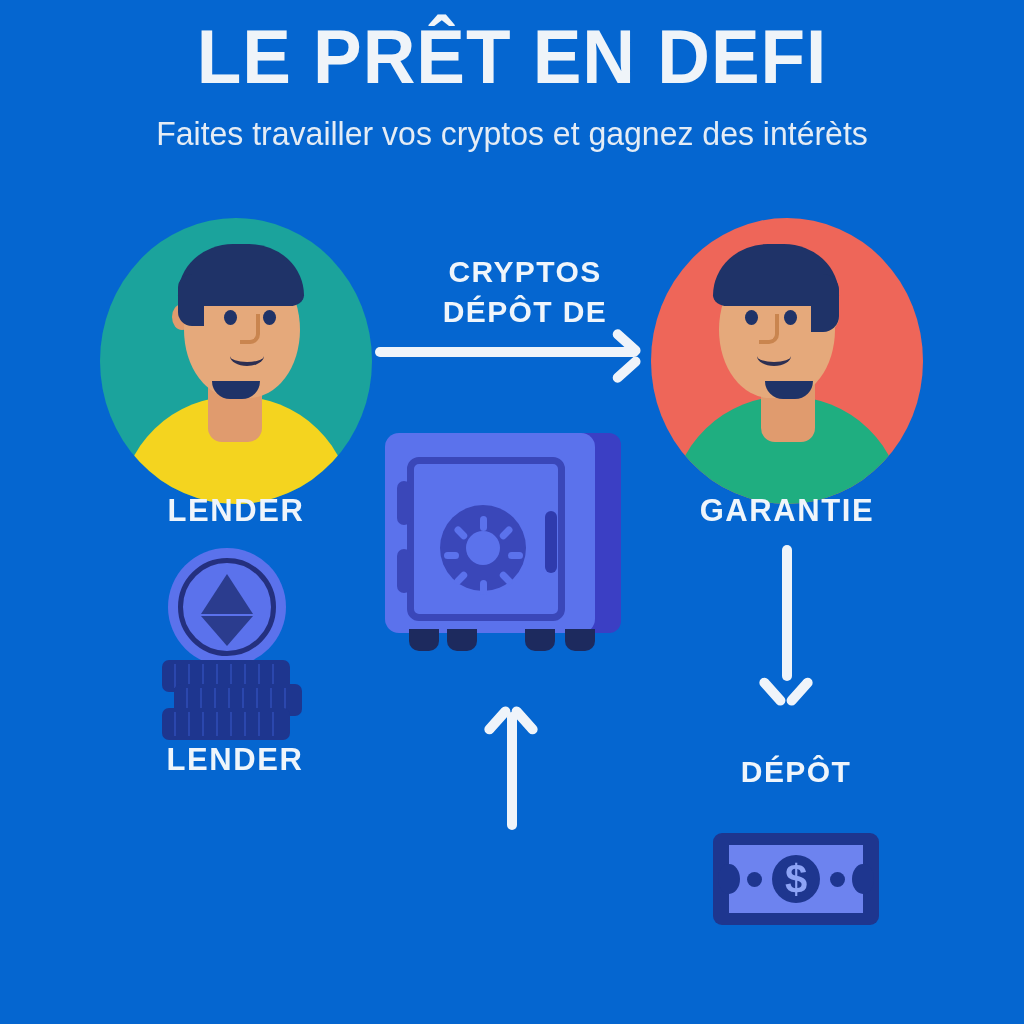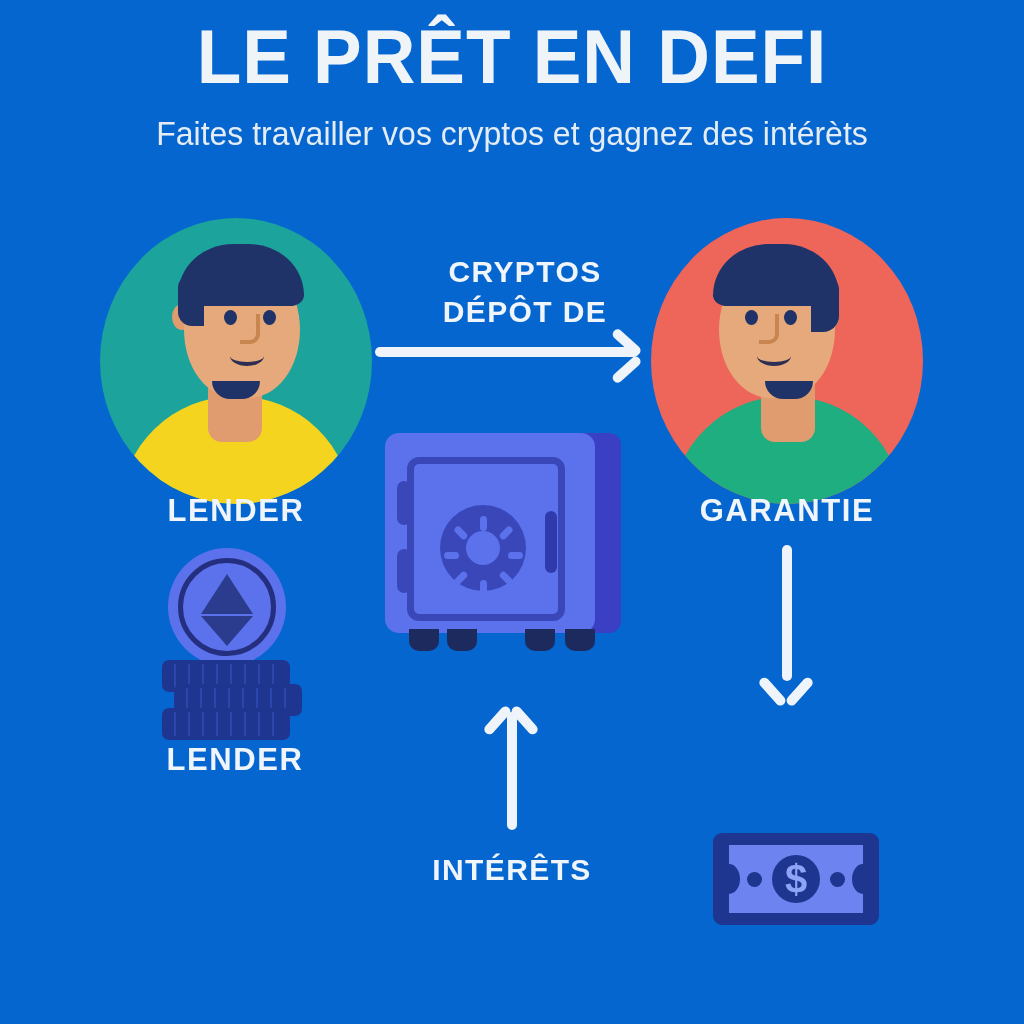--- a/index.html
+++ b/index.html
@@ -393,32 +393,30 @@
   </div>
   <div class="role-label" style="left:110px; top:742px; width:250px;">LENDER</div>
 
   <div>
     <div class="arrow-line" style="left:507px; top:712px; width:10px; height:118px;"></div>
     <div class="arrow-head-v" style="left:484px; top:700px; width:56px; height:44px;">
       <div class="ah-part" style="left:2px; top:28px; width:34px; height:10px; transform:rotate(-48deg); transform-origin:left center;"></div>
       <div class="ah-part" style="left:52px; top:28px; width:34px; height:10px; transform:rotate(228deg); transform-origin:left center;"></div>
     </div>
   </div>
-  <div class="arrow-label" style="left:392px; top:850px; width:240px;">
-    <div>INTÉRÊTS</div>
-  </div>
 
   <div>
     <div class="arrow-line" style="left:782px; top:545px; width:10px; height:136px;"></div>
     <div class="arrow-head-v" style="left:759px; top:670px; width:56px; height:44px;">
       <div class="ah-part" style="left:2px; top:4px; width:34px; height:10px; transform:rotate(48deg); transform-origin:left center;"></div>
       <div class="ah-part" style="left:52px; top:4px; width:34px; height:10px; transform:rotate(132deg); transform-origin:left center;"></div>
     </div>
   </div>
   <div class="arrow-label" style="left:646px; top:752px; width:300px;">
+    <div>DÉPÔT</div>
   </div>
 
   <div class="banknote">
     <div class="note-outer"></div>
     <div class="note-inner">
       <div class="note-notch" style="left:-11px; top:19px;"></div>
       <div class="note-notch" style="left:123px; top:19px;"></div>
       <div class="note-dot" style="left:18px;"></div>
       <div class="note-dot" style="left:101px;"></div>
       <div class="note-circle">

